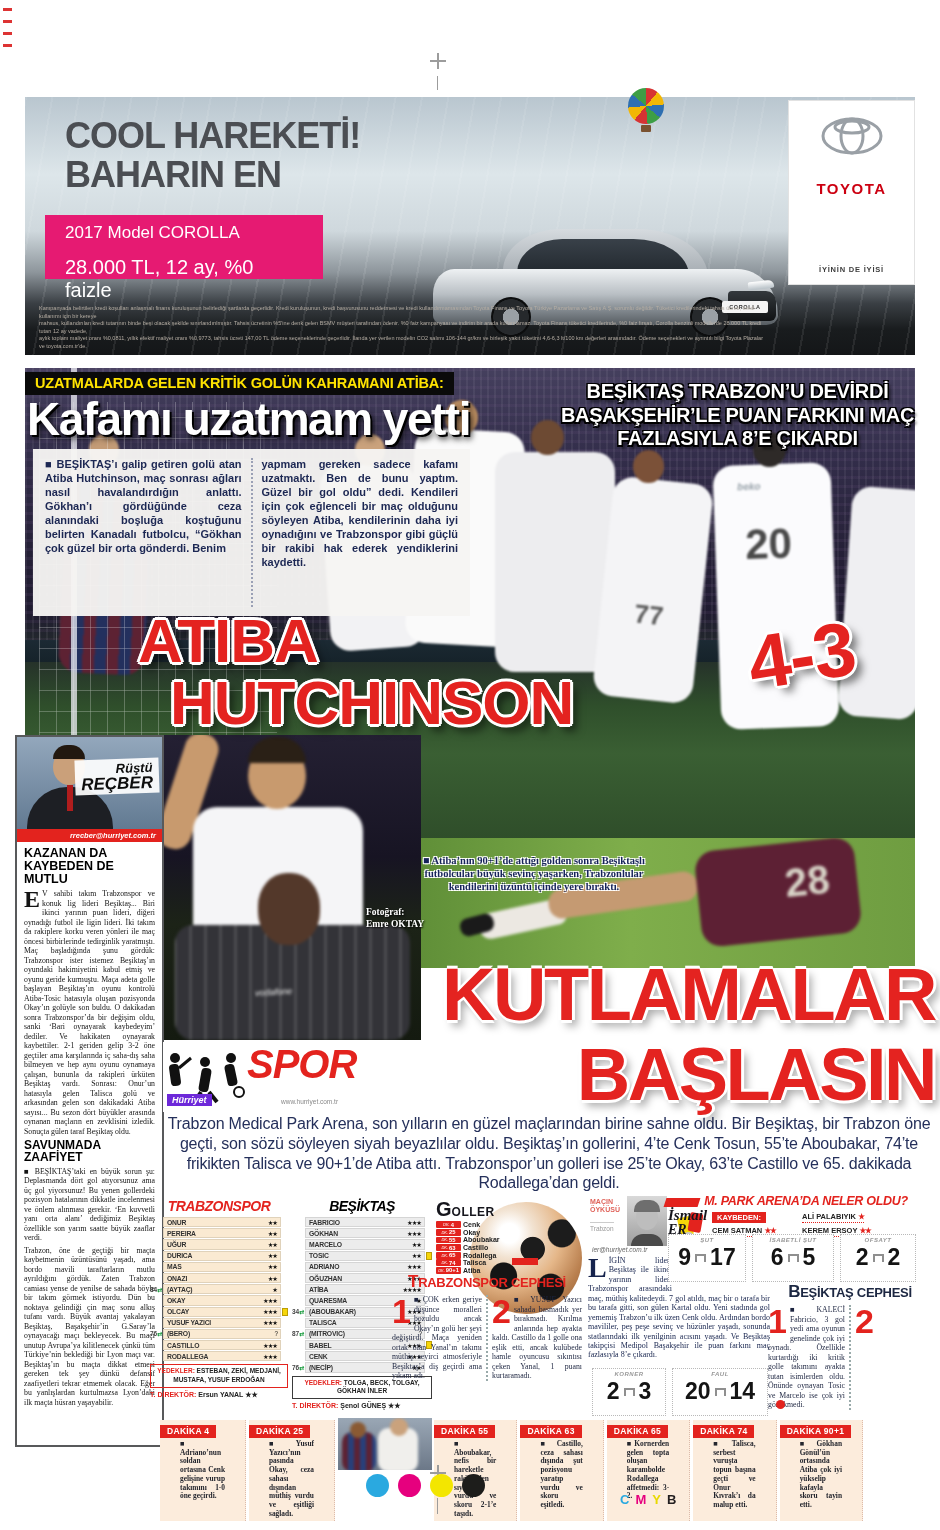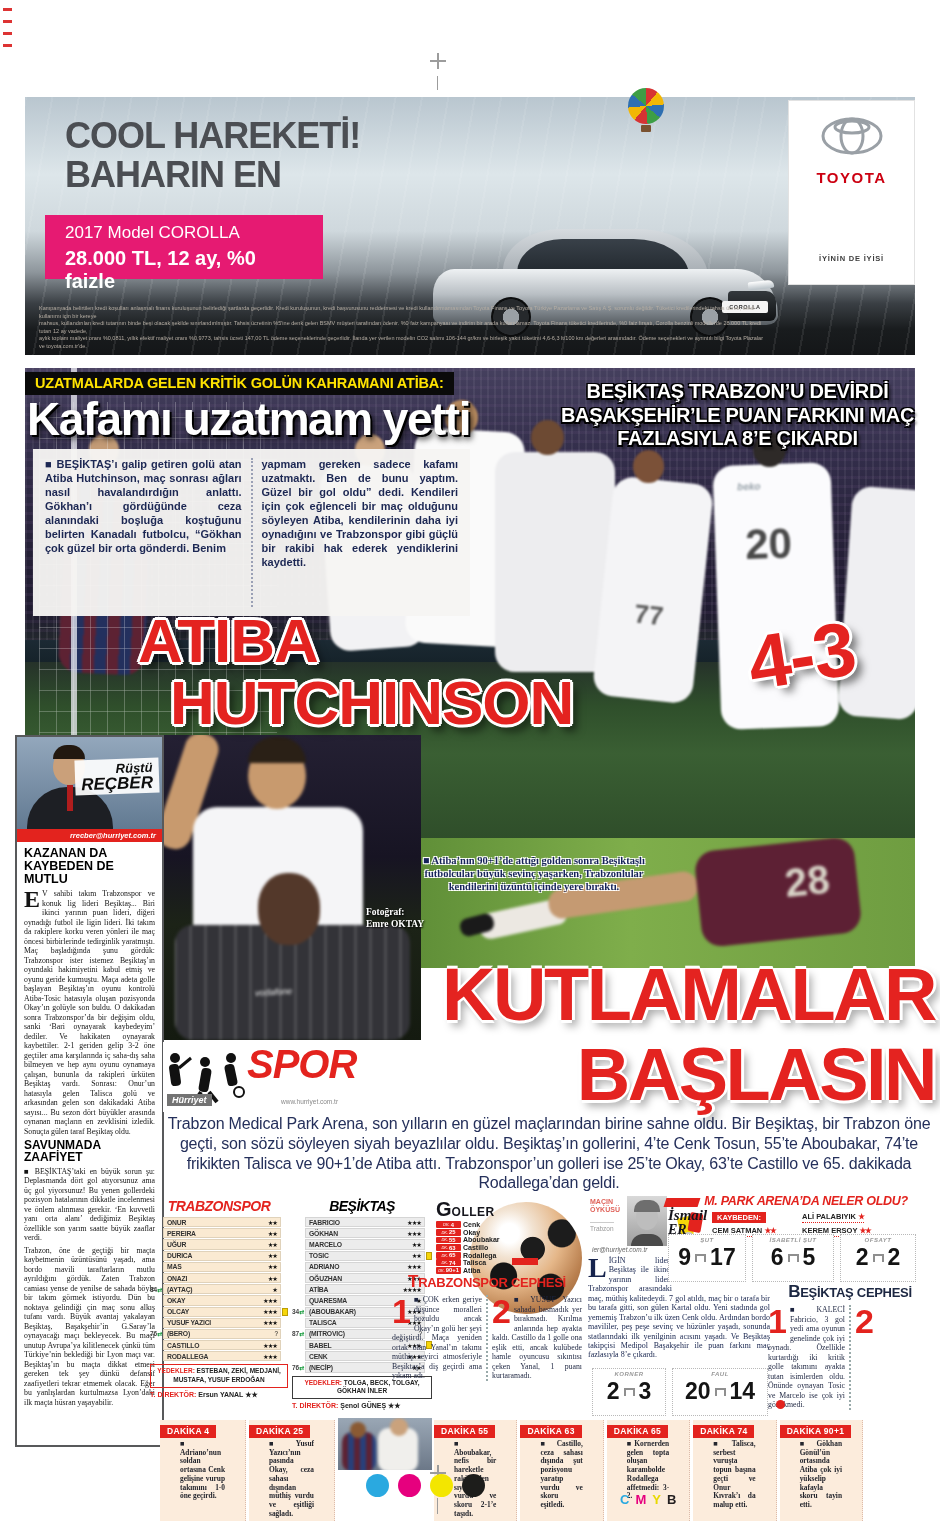--- a/index.html
+++ b/index.html
@@ -6,24 +6,24 @@
   html,body{width:940px;height:1530px}
   body{position:relative;background:#fff;font-family:"Liberation Sans",sans-serif;overflow:hidden}
   .abs{position:absolute}
   
   .ad{left:25px;top:97px;width:890px;height:258px;overflow:hidden;
       background:linear-gradient(180deg,#b9c6cf 0%,#dde6ea 30%,#cfd8dd 52%,#8d959b 68%,#3a3f44 80%,#191c1e 90%,#141618 100%)}
   .ad-streaks{left:0;top:0;right:0;bottom:0;background:repeating-linear-gradient(100deg,rgba(255,255,255,.16) 0 2px,transparent 2px 26px);opacity:.5}
   .ad-headline{left:40px;top:20px;font-size:36px;font-weight:900;color:#4b4e53;line-height:1.07;letter-spacing:-1px}
   .ad-pink{left:20px;top:118px;width:278px;height:64px;background:#e61a72;color:#fff;padding:8px 20px}
   .ad-pink .l1{font-size:17px;font-weight:400}
-  .ad-pink .l2{font-size:20px;font-weight:700;margin-top:4px}
+  .ad-pink .l2{font-size:20px;font-weight:400;margin-top:13px}
   .ad-disc{left:14px;right:150px;bottom:5px;font-size:5.5px;line-height:1.35;color:#b5ada3}
   .toybox{left:763px;top:3px;width:127px;height:185px;background:#fff;border:1px solid #e2e2e2;text-align:center;padding-top:14px}
-  .toybox .brand{font-size:15px;font-weight:900;color:#cc0011;letter-spacing:1.5px;margin-top:8px}
+  .toybox .brand{font-size:15px;font-weight:900;color:#cc0011;letter-spacing:1.5px;margin-top:19px}
   .toybox .tag{font-size:7.5px;font-weight:700;color:#3c3c3c;letter-spacing:.8px;margin-top:68px}
   .car{left:408px;top:118px;width:345px;height:118px}
   .car .roof{position:absolute;bottom:48px;left:70px;width:205px;height:56px;background:linear-gradient(#d6dbdf,#9aa1a7);border-radius:64px 78px 8px 8px/46px 54px 8px 8px}
   .car .glass{position:absolute;bottom:52px;left:84px;width:172px;height:42px;background:linear-gradient(#394149,#1d2329);border-radius:54px 66px 6px 6px/40px 44px 6px 6px}
   .car .bod{position:absolute;bottom:8px;width:100%;height:56px;background:linear-gradient(180deg,#eef1f3,#b9bfc4 45%,#7f868c 75%,#565c61);border-radius:22px 42px 12px 12px/26px 48px 10px 10px}
   .car .wheel{position:absolute;bottom:-4px;width:40px;height:40px;border-radius:50%;background:radial-gradient(circle,#9aa0a5 0 28%,#26292c 30% 62%,#0c0d0e 64%)}
   .car .grille{position:absolute;right:2px;bottom:12px;width:48px;height:30px;background:linear-gradient(#33383c,#101214);border-radius:4px 10px 6px 4px}
   .car .plate{position:absolute;right:10px;bottom:20px;width:46px;height:12px;background:#f4f4f4;border-radius:2px;font-size:5.5px;font-weight:700;color:#333;text-align:center;line-height:12px;letter-spacing:.6px}
   .car .light{position:absolute;right:4px;bottom:44px;width:26px;height:8px;background:linear-gradient(#ffffff,#b9c2c8);border-radius:2px 6px 2px 2px;transform:rotate(-6deg)}
   .balloon{left:628px;top:88px;width:36px;height:36px;border-radius:50%;background:conic-gradient(#d63333 0 40deg,#f2b705 40deg 85deg,#2e6fb1 85deg 130deg,#3d9e45 130deg 175deg,#d63333 175deg 220deg,#f2b705 220deg 265deg,#2e6fb1 265deg 310deg,#3d9e45 310deg 360deg);z-index:6}
@@ -67,21 +67,21 @@
   .drop{float:left;font-size:24px;line-height:20px;font-weight:700;margin:0 2px 0 0}
   
   .caption{left:405px;top:854px;width:258px;z-index:5;text-align:center;font-family:"Liberation Serif",serif;font-weight:700;font-size:10.5px;line-height:1.25;color:#16235a;
      text-shadow:-1px -1px 0 #fff,1px -1px 0 #fff,-1px 1px 0 #fff,1px 1px 0 #fff}
   .credit{left:366px;top:906px;z-index:5;color:#fff;font-size:9.5px;font-weight:700;font-family:"Liberation Serif",serif;text-shadow:1px 1px 2px #000;line-height:1.3}
   .kutlama{right:5px;text-align:right;font-size:74px;font-weight:900;color:#e42320;letter-spacing:-2.5px;z-index:5;line-height:1;
      text-shadow:-3px 0 0 #fff,3px 0 0 #fff,0 -3px 0 #fff,0 3px 0 #fff,5px 6px 8px rgba(0,0,0,.35)}
   
   .spor{left:163px;top:1042px;width:258px;height:70px;background:#fff;z-index:4}
   .spor .word{position:absolute;left:84px;top:0;font-size:40px;font-weight:900;font-style:italic;color:#e3231e;letter-spacing:-1px}
-  .spor .chip{position:absolute;left:4px;top:52px;background:#737373;color:#fff;font-style:italic;font-weight:900;font-size:9px;padding:1px 5px}
+  .spor .chip{position:absolute;left:4px;top:52px;background:#6d28d9;color:#fff;font-style:italic;font-weight:900;font-size:9px;padding:1px 5px}
   .spor .url{position:absolute;left:118px;top:56px;font-size:6.5px;color:#888}
   
   .summary{left:84px;top:1114px;width:772px;left:163px;text-align:center;font-size:16px;line-height:1.24;color:#25305b;z-index:4;letter-spacing:-.2px}
   
   .ttab{z-index:4}
   .ttitle{font-size:14px;font-weight:900;font-style:italic;text-align:center;letter-spacing:-.5px;margin-bottom:3px}
   .red{color:#e3231e}
   .prow{display:flex;align-items:center;margin-bottom:1px;height:10.2px}
   .sub{width:13px;text-align:right;font-size:6.5px;font-weight:700;color:#444;padding-right:1px;flex:none}
   .sub:not(:empty)::after{content:"⇄";color:#1f9e43;font-size:6px}

